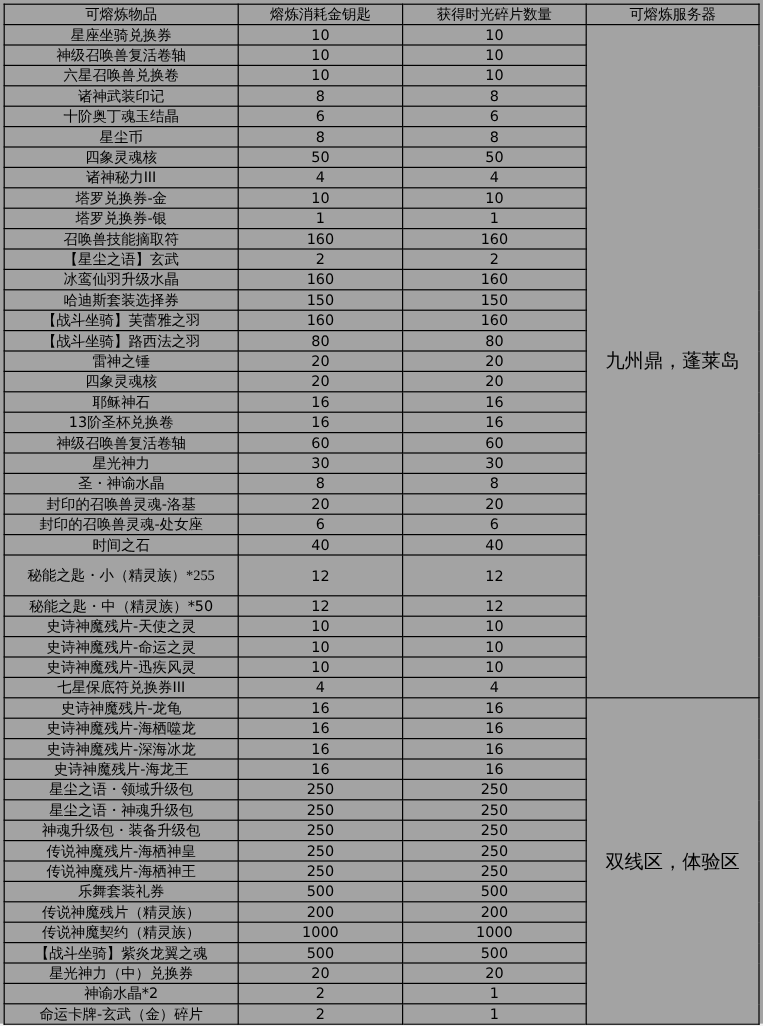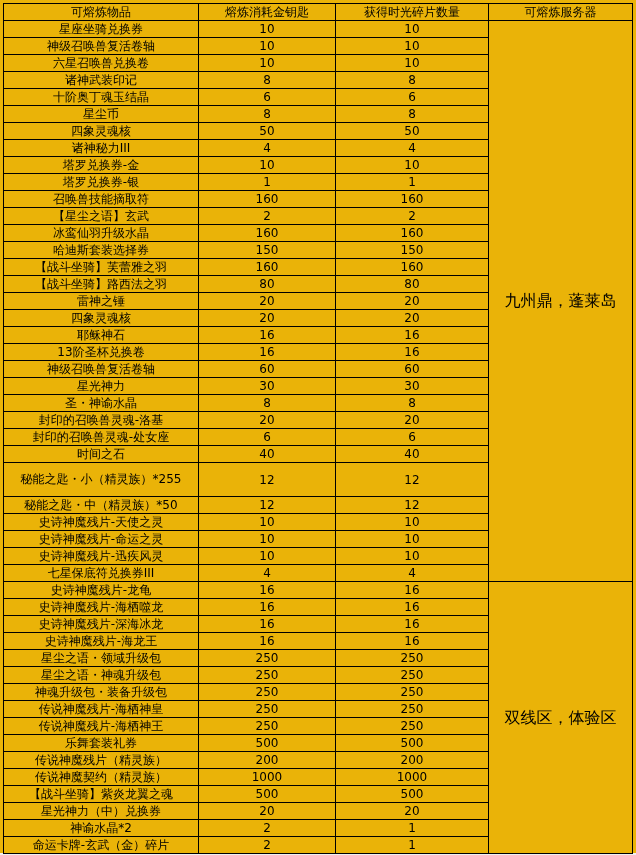--- a/index.html
+++ b/index.html
@@ -1,33 +1,33 @@
 <!DOCTYPE html>
 <html><head>
 <meta charset="utf-8">
 <style>
   html, body { margin: 0; padding: 0; }
   body {
     width: 636px; height: 855px; background: #f0f0f0; overflow: hidden;
     font-family: "DejaVu Sans", sans-serif; color: #000;
   }
-  .sheet { position: absolute; left: 0; top: 0; width: 636px; height: 853px; background: #eab308; }
+  .sheet { position: absolute; left: 0; top: 0; width: 636px; height: 853px; background: #a3a3a3; }
   table {
     position: absolute; left: 3px; top: 3px;
     border-collapse: collapse; table-layout: fixed;
     font-size: 12px; line-height: 14px;
   }
   td, th {
     border: 1px solid #000; padding: 0 2px; text-align: center;
     font-weight: normal; overflow: hidden; white-space: nowrap;
     height: 16px;
   }
   td.item { text-underline-offset: 1px; }
   td.item.plain { text-decoration: none; }
-  td.wrap { white-space: normal; height: 33px; line-height: 15px; }
+  td.wrap { white-space: normal; height: 33px; line-height: 15px; font-family: Liberation Serif, serif; }
   td.server { font-size: 16px; vertical-align: middle; }
   col.c1 { width: 195px; } col.c2 { width: 137px; } col.c3 { width: 153px; } col.c4 { width: 144px; }
 </style>
 </head>
 <body>
 
 <div class="sheet">
   <table>
     <colgroup>
         <col class="c1">

